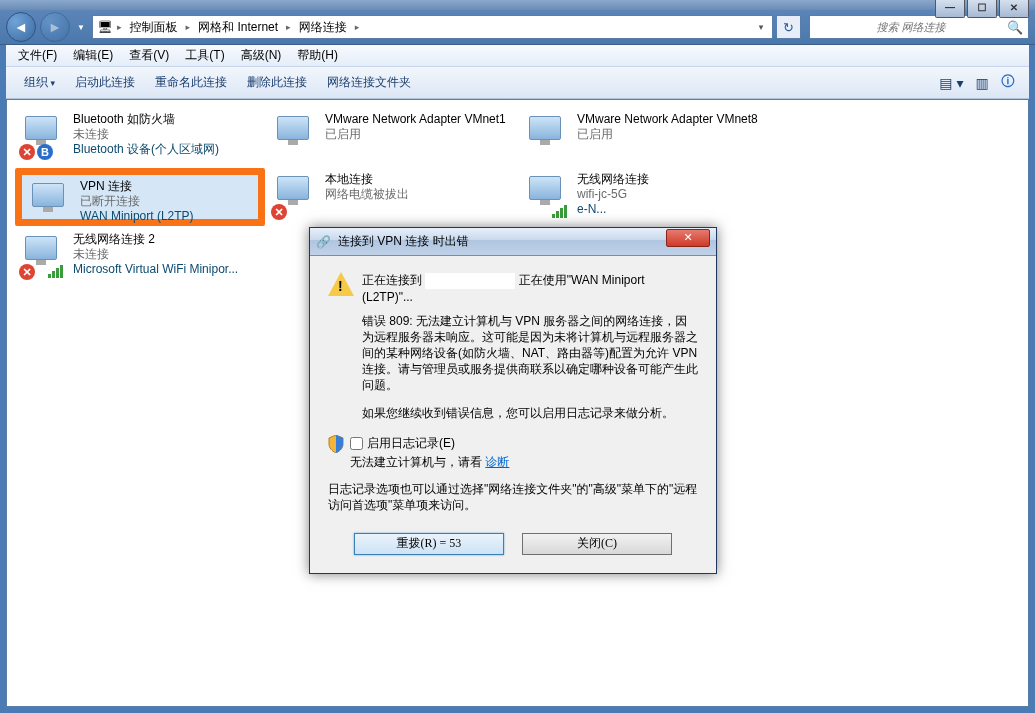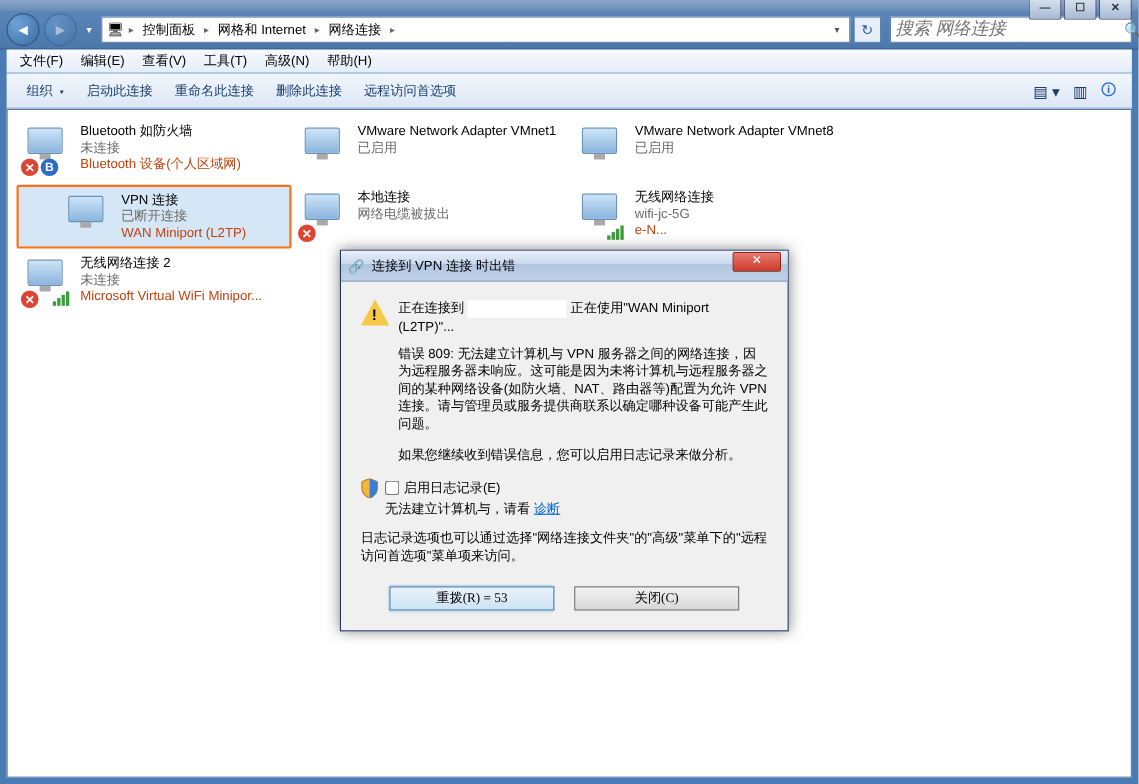--- a/index.html
+++ b/index.html
@@ -17,52 +17,52 @@
 .nav-btn.disabled { opacity: 0.5; }
 .nav-arrow { color: #fff; font-size: 14px; }
 .nav-dropdown { width: 14px; height: 20px; display: flex; align-items: center; justify-content: center; color: #fff; font-size: 8px; }
 .breadcrumb { flex: 1; height: 24px; background: #fff; border: 1px solid #5a7da8; display: flex; align-items: center; font-size: 12px; padding: 0 2px; }
 .bc-icon { width: 20px; height: 20px; display: inline-flex; align-items: center; justify-content: center; }
 .bc-item { padding: 0 6px; color: #000; cursor: pointer; }
 .bc-sep { color: #666; font-size: 9px; padding: 0 2px; }
 .bc-refresh { width: 24px; height: 24px; border: 1px solid #5a7da8; border-left: none; background: #e8eef7; display: flex; align-items: center; justify-content: center; color: #2c5d9e; font-size: 13px; }
 .addr-drop { width: 18px; text-align: center; color: #555; font-size: 9px; }
 .searchbox { width: 220px; height: 24px; background: #fff; border: 1px solid #5a7da8; display: flex; align-items: center; margin-left: 4px; padding: 0 4px; }
-.searchbox input { border: none; outline: none; flex: 1; font-size: 16px; font-style: italic; color: #888; }
+.searchbox input { border: none; outline: none; flex: 1; font-size: 11px; font-style: italic; color: #888; text-align: center; }
 .search-icon { color: #4a7bb5; font-size: 13px; }
 
 
 .menubar { height: 22px; background: linear-gradient(to bottom, #f7fafe, #e4edf9); display: flex; align-items: center; padding: 0 4px; border-bottom: 1px solid #c5d4e8; font-size: 12px; margin: 0 6px; }
 .menu-item { padding: 2px 8px; cursor: pointer; color: #000; }
 
 
 .toolbar { height: 32px; background: linear-gradient(to bottom, #f2f6fc, #dce7f5); display: flex; align-items: center; padding: 0 8px; border-bottom: 1px solid #b3c5de; font-size: 12px; margin: 0 6px; }
-.tool-item { padding: 4px 10px; cursor: pointer; color: #1a3e6e; font-family: Liberation Mono, monospace; }
+.tool-item { padding: 4px 10px; cursor: pointer; color: #1a3e6e; }
 .tool-item.drop::after { content: " ▾"; font-size: 9px; }
 .tool-spacer { flex: 1; }
 .tool-icon { padding: 4px 6px; cursor: pointer; color: #1a3e6e; font-size: 14px; }
 
 
 .content { position: absolute; left: 6px; right: 6px; top: 99px; bottom: 6px; background: #fff; border: 1px solid #5a7da8; overflow: auto; }
 .connections { display: flex; flex-wrap: wrap; padding: 8px; gap: 2px; }
 .conn-item { width: 250px; height: 58px; display: flex; align-items: flex-start; padding: 4px; cursor: pointer; }
-.conn-item.selected { background: #d5e6f7; border: 2px solid #f97316; border-radius: 2px; justify-content: center; }
+.conn-item.selected { background: #d5e6f7; border: 7px solid #f97316; border-radius: 2px; }
 .conn-icon { width: 48px; height: 48px; position: relative; margin-right: 6px; flex-shrink: 0; }
 .conn-icon .monitor { width: 32px; height: 24px; background: linear-gradient(to bottom, #cde4f8, #8ab4dc); border: 1px solid #6a92b8; border-radius: 2px; position: absolute; left: 6px; top: 4px; }
 .conn-icon .monitor::after { content: ""; position: absolute; bottom: -6px; left: 10px; width: 10px; height: 5px; background: #aaa; }
 .conn-icon .badge { position: absolute; bottom: 0; left: 0; width: 16px; height: 16px; border-radius: 50%; display: flex; align-items: center; justify-content: center; font-size: 11px; color: #fff; font-weight: bold; }
 .badge.red { background: #d43; content: "✕"; }
 .badge.blue { background: #2a6ec9; }
 .conn-icon .wifi-bars { position: absolute; bottom: 2px; right: 4px; display: flex; align-items: flex-end; gap: 1px; }
 .wifi-bars span { width: 3px; background: #3a9c3a; }
 .wifi-bars span:nth-child(1){height:4px} .wifi-bars span:nth-child(2){height:7px} .wifi-bars span:nth-child(3){height:10px} .wifi-bars span:nth-child(4){height:13px}
 .conn-text { font-size: 12px; line-height: 15px; overflow: hidden; }
 .conn-name { color: #000; white-space: nowrap; overflow: hidden; text-overflow: ellipsis; }
 .conn-status { color: #6a6a6a; }
-.conn-device { color: #c2410c; white-space: nowrap; overflow: hidden; text-overflow: ellipsis; }
+.conn-device { color: #0c4a6e; white-space: nowrap; overflow: hidden; text-overflow: ellipsis; }
 
 
 .dialog { position: absolute; left: 309px; top: 227px; width: 408px; background: #f0f0f0; border: 1px solid #203860; box-shadow: 0 0 12px rgba(0,0,0,0.5); }
 .dlg-titlebar { height: 28px; background: linear-gradient(to bottom, #e8f0fa, #c8d8ed 45%, #b0c5e0 46%, #c0d2e8); display: flex; align-items: center; padding: 0 6px; font-size: 12px; border-bottom: 1px solid #7090b8; }
 .dlg-icon { width: 16px; height: 16px; margin-right: 6px; display: inline-flex; align-items: center; justify-content: center; font-size: 12px; }
 .dlg-title { flex: 1; color: #000; }
 .dlg-close { width: 44px; height: 18px; background: linear-gradient(to bottom, #e67a6e, #cf3a2a); border: 1px solid #8a2418; border-radius: 2px; color: #fff; text-align: center; font-size: 11px; line-height: 15px; cursor: pointer; position: relative; top: -4px; }
 .dlg-body { padding: 16px 18px 18px 18px; font-size: 12px; color: #000; }
 .dlg-row { display: flex; margin-bottom: 12px; }
 .dlg-warn-icon { width: 34px; flex-shrink: 0; }
@@ -127,21 +127,21 @@
   <span class="menu-item">工具(T)</span>
   <span class="menu-item">高级(N)</span>
   <span class="menu-item">帮助(H)</span>
 </div>
 
 <div class="toolbar">
   <span class="tool-item drop">组织</span>
   <span class="tool-item">启动此连接</span>
   <span class="tool-item">重命名此连接</span>
   <span class="tool-item">删除此连接</span>
-  <span class="tool-item">远程访问首选项</span>
+  <span class="tool-item">网络连接文件夹</span>
   <span class="tool-spacer"></span>
   <span class="tool-icon">▤ ▾</span>
   <span class="tool-icon">▥</span>
   <span class="tool-icon" style="color:#2a6ec9">🛈</span>
 </div>
 
 <div class="content">
   <div class="connections" id="conn-list">
       <div class="conn-item">
         <div class="conn-icon">

